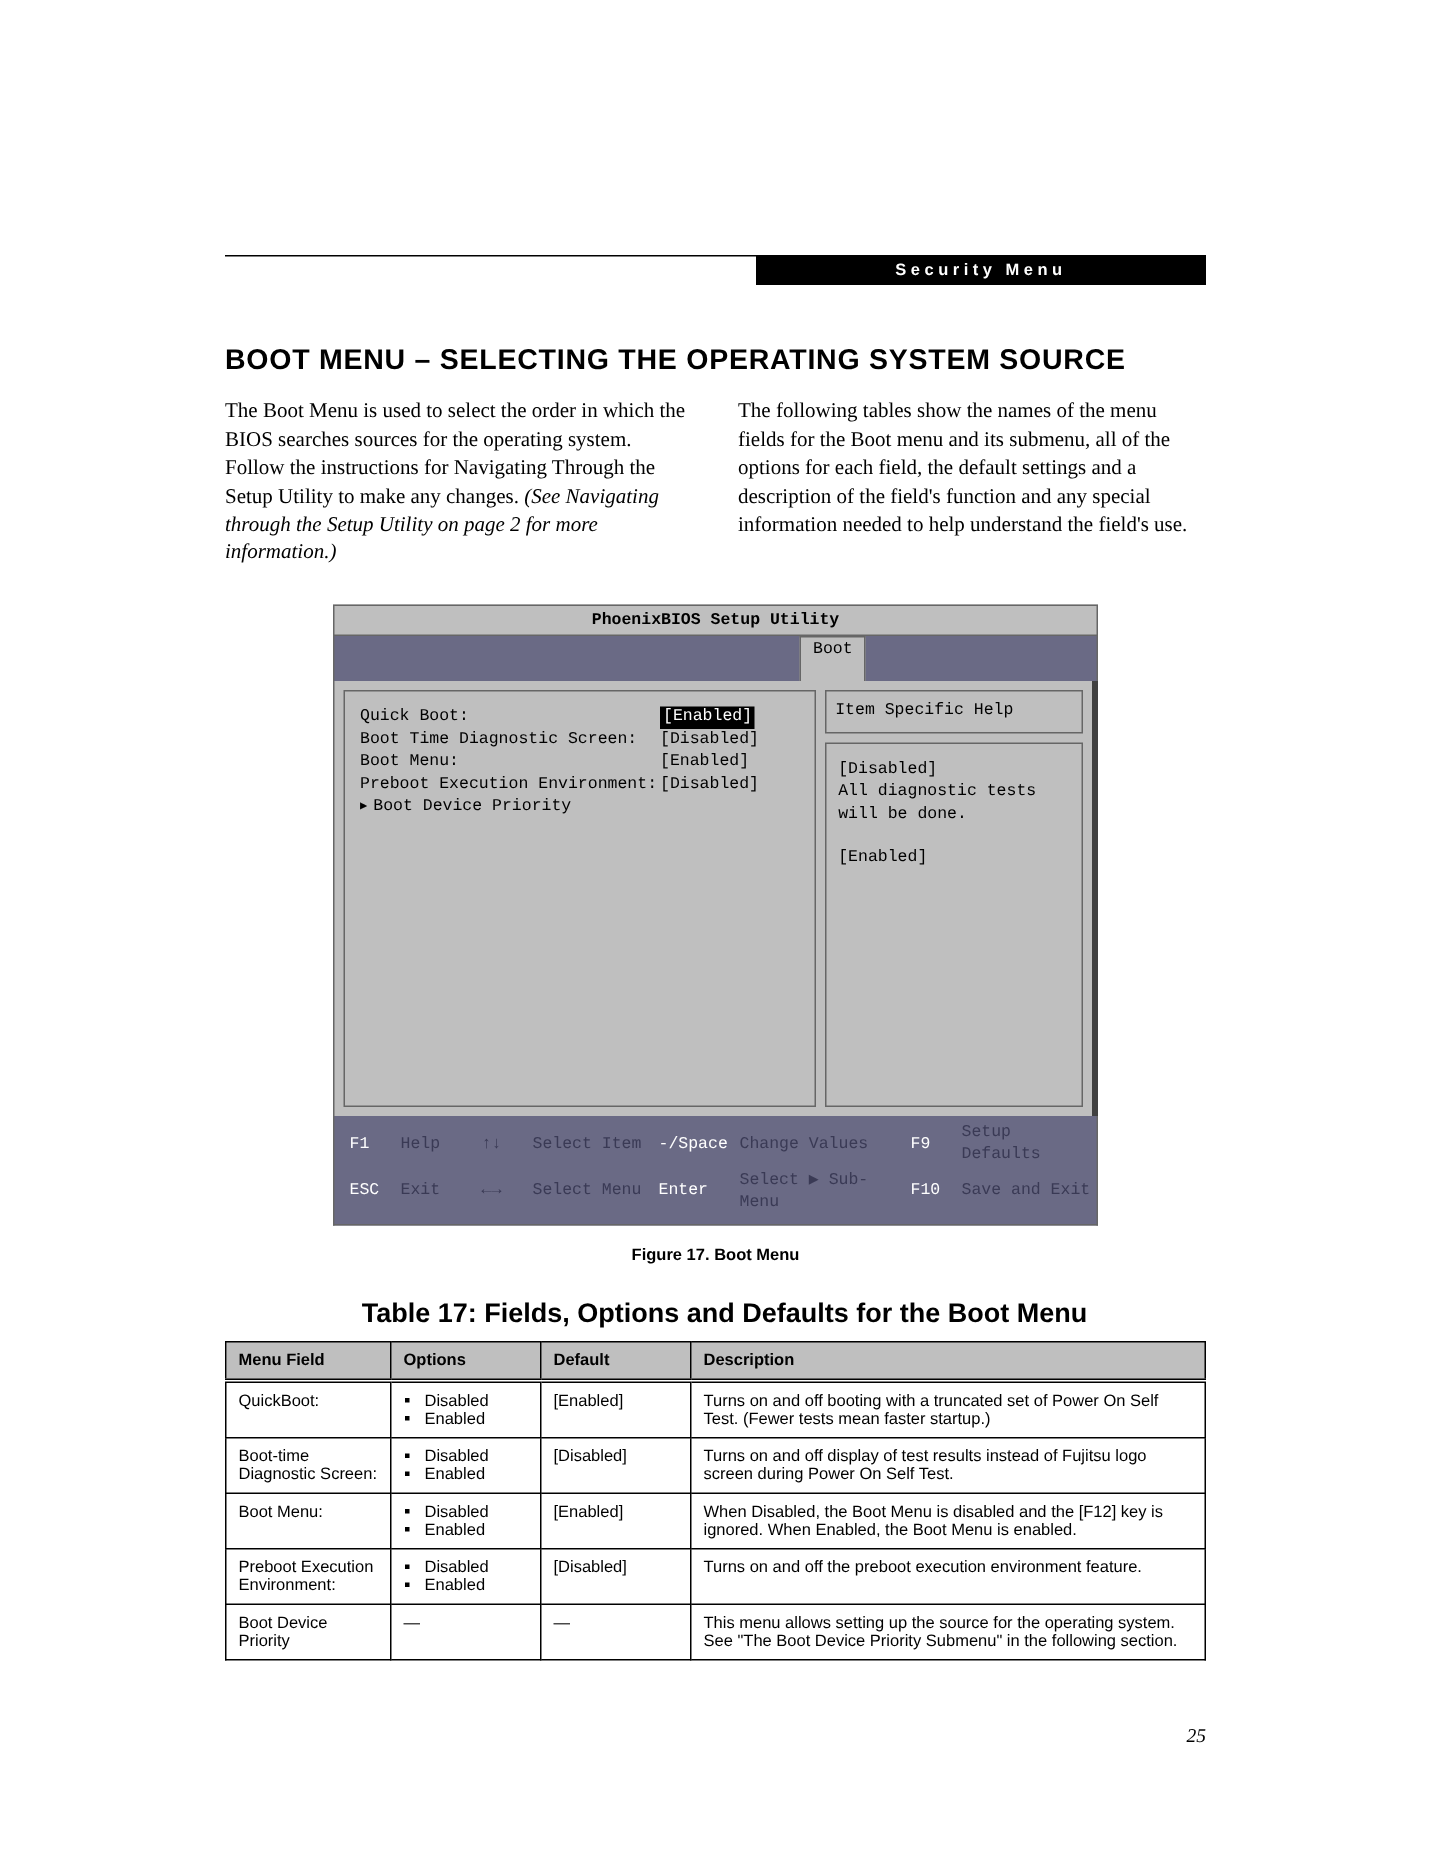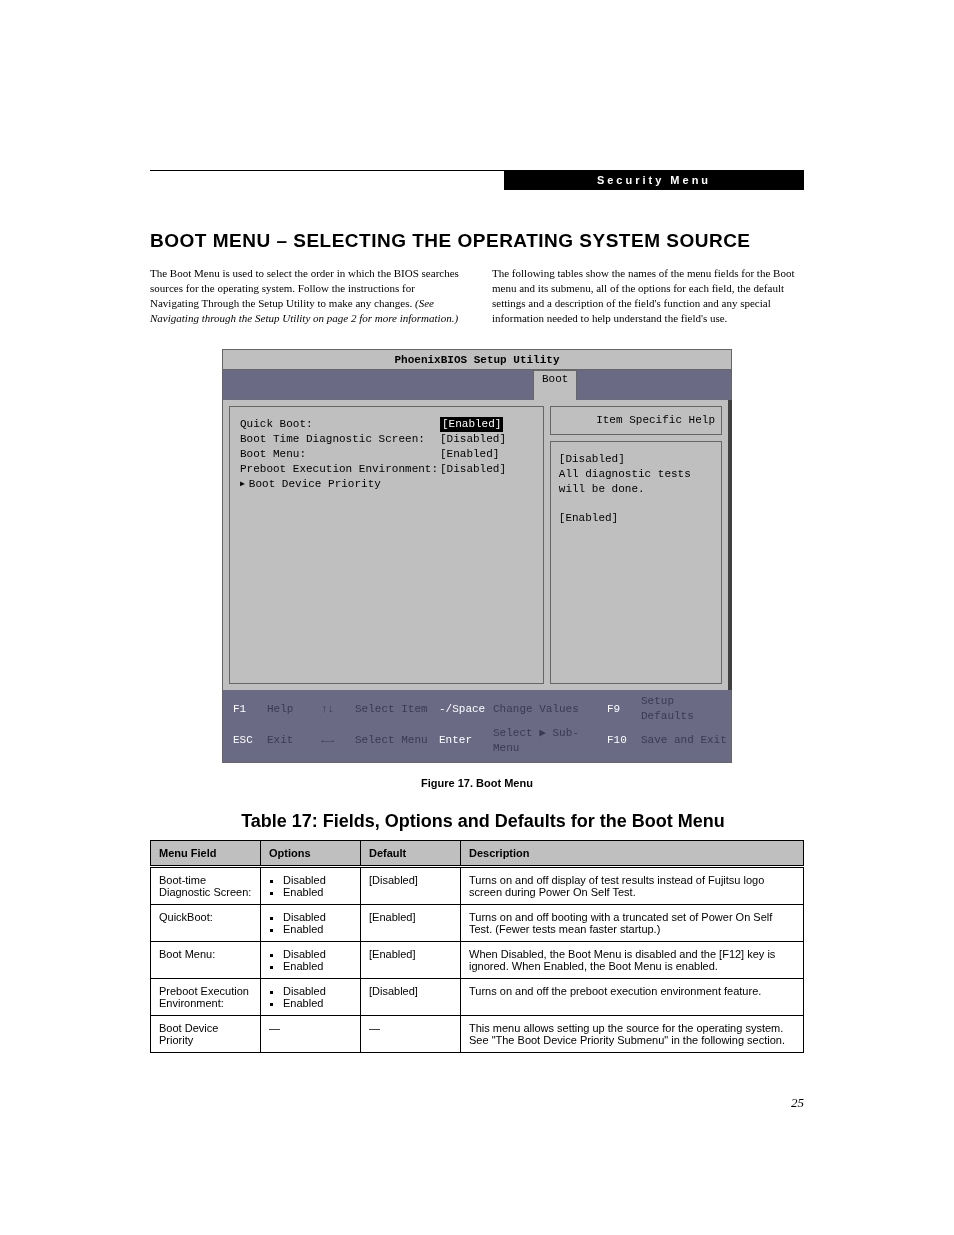--- a/index.html
+++ b/index.html
@@ -34,21 +34,21 @@
   h1 {
     font-family: "Trebuchet MS", "Arial Black", Arial, sans-serif;
     font-weight: bold;
     font-size: 19px;
     letter-spacing: 0.5px;
     margin: 40px 0 14px 0;
   }
   .columns {
     display: flex;
     gap: 30px;
-    font-size: 11px;
+    font-size: 14px;
     line-height: 1.35;
   }
   .col { flex: 1; }
   .col em { font-style: italic; }
 
   
   .bios-wrap {
     margin: 24px auto 14px auto;
     width: 510px;
     font-family: "Courier New", monospace;
@@ -99,21 +99,21 @@
     color: #000;
   }
   .bios-right {
     flex: 1;
     display: flex;
     flex-direction: column;
     gap: 6px;
   }
   .bios-right-top {
     border: 1px solid #666;
-    text-align: right;
+    text-align: left;
     padding: 6px 6px;
     background: #bfbfbf;
   }
   .bios-right-body {
     border: 1px solid #666;
     flex: 1;
     padding: 10px 8px;
     background: #bfbfbf;
   }
   .bios-row { display: flex; }
@@ -280,42 +280,42 @@
     <thead>
       <tr>
         <th style="width:110px">Menu Field</th>
         <th style="width:100px">Options</th>
         <th style="width:100px">Default</th>
         <th>Description</th>
       </tr>
     </thead>
     <tbody id="fields-body">
         <tr>
+          <td>QuickBoot:</td>
+          <td>
+            <ul>
+              <li>Disabled</li>
+              <li>Enabled</li>
+            </ul>
+          </td>
+          <td>[Enabled]</td>
+          <td>Turns on and off booting with a truncated set of Power On Self Test. (Fewer tests mean faster startup.)</td>
+        </tr>
+        <tr>
           <td>Boot-time Diagnostic Screen:</td>
           <td>
             <ul>
               <li>Disabled</li>
               <li>Enabled</li>
             </ul>
           </td>
           <td>[Disabled]</td>
           <td>Turns on and off display of test results instead of Fujitsu logo screen during Power On Self Test.</td>
         </tr>
         <tr>
-          <td>QuickBoot:</td>
-          <td>
-            <ul>
-              <li>Disabled</li>
-              <li>Enabled</li>
-            </ul>
-          </td>
-          <td>[Enabled]</td>
-          <td>Turns on and off booting with a truncated set of Power On Self Test. (Fewer tests mean faster startup.)</td>
-        </tr>
-        <tr>
           <td>Boot Menu:</td>
           <td>
             <ul>
               <li>Disabled</li>
               <li>Enabled</li>
             </ul>
           </td>
           <td>[Enabled]</td>
           <td>When Disabled, the Boot Menu is disabled and the [F12] key is ignored. When Enabled, the Boot Menu is enabled.</td>
         </tr>

